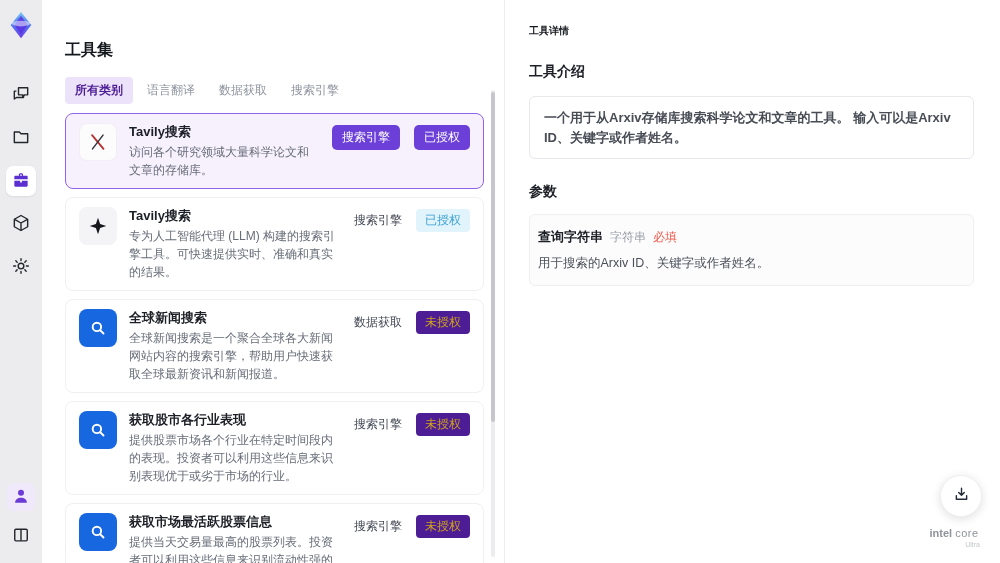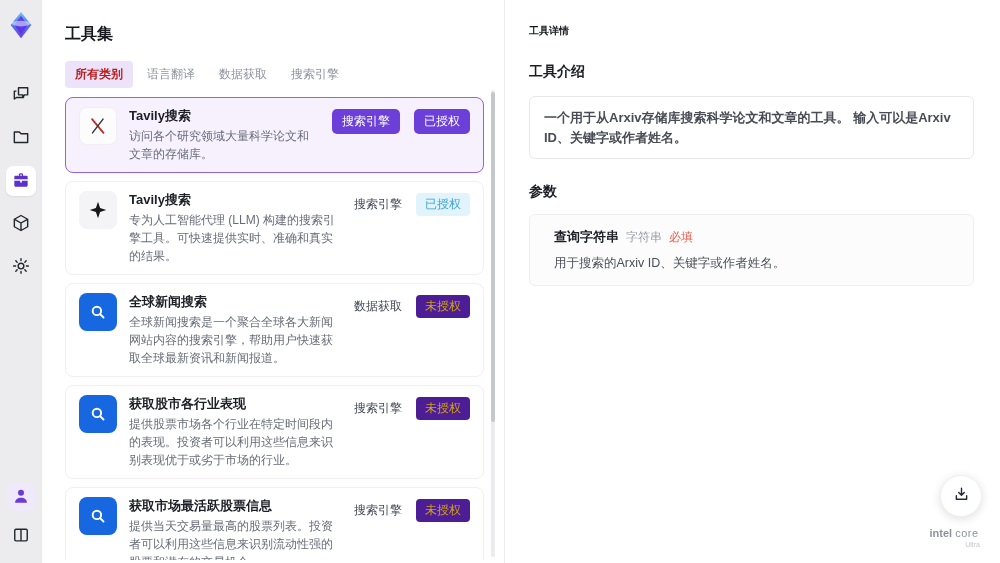--- a/index.html
+++ b/index.html
@@ -10,25 +10,25 @@
   .rail { width:42px; flex:none; background:#ececee; display:flex; flex-direction:column; align-items:center; padding:8px 0 12px; }
   .rail .logo { width:30px; height:30px; margin-top:2px; }
   .rail-nav { margin-top:40px; display:flex; flex-direction:column; gap:13px; align-items:center; }
   .rail-btn { width:30px; height:30px; border:none; background:transparent; border-radius:7px; display:grid; place-items:center; color:#23262b; cursor:pointer; }
   .rail-btn svg { width:20px; height:20px; }
   .rail-btn.active { background:#fff; color:#5b2fd0; box-shadow:0 1px 2px rgba(0,0,0,.08); }
   .rail-bottom { margin-top:auto; display:flex; flex-direction:column; gap:10px; align-items:center; }
   .rail-btn.user { background:#efe9fb; color:#6c3bd6; width:28px; height:28px; }
 
   
-  .list-panel { width:462px; flex:none; position:relative; padding:14px 20px 0 23px; }
+  .list-panel { width:462px; flex:none; position:relative; padding:30px 20px 0 23px; }
   .page-title { font-size:16px; font-weight:700; color:#15181d; margin-top:10px; }
   .tabs { margin-top:16px; display:flex; gap:4px; }
   .tab { font-size:12px; padding:5px 10px; border-radius:4px; color:#8f949e; background:transparent; border:none; cursor:pointer; white-space:nowrap; }
-  .tab.active { background:#ece3fb; color:#b91c1c; font-weight:700; }
+  .tab.active { background:#ece3fb; color:#4c1d95; font-weight:700; }
   .tool-list { margin-top:9px; display:flex; flex-direction:column; gap:8px; height:463px; overflow:hidden; }
 
   .tool-card { background:#fff; border:1px solid #f0f0f3; border-radius:8px; padding:9px 13px; display:flex; gap:12px; cursor:pointer; flex:none; }
   .tool-card.selected { border:1.5px solid #9063ea; background:#f7f1fe; }
   .tool-icon { width:38px; height:38px; border-radius:8px; flex:none; display:grid; place-items:center; }
   .tool-icon.bg-white { background:#fdfcfd; border:1px solid #f1eef5; }
   .tool-icon.bg-gray { background:#f4f4f6; }
   .tool-icon.bg-blue { background:#1667e0; }
   .tool-icon svg { width:22px; height:22px; }
   .tool-body { flex:1; min-width:0; }
@@ -45,21 +45,21 @@
   .scroll-track { position:absolute; right:9px; top:90px; bottom:6px; width:4px; background:#ececef; border-radius:2px; }
   .scroll-thumb { position:absolute; right:9px; top:92px; width:4px; height:330px; background:#c6c6cd; border-radius:2px; cursor:pointer; }
 
   
   .detail-panel { flex:1; border-left:1px solid #ededf0; padding:14px 26px 0 24px; position:relative; background:#fff; }
   .detail-title { font-size:10px; font-weight:700; color:#15181d; margin-top:10px; }
   .section-heading { font-size:14px; font-weight:700; color:#1c1f25; }
   .h-intro { margin-top:25px; }
   .intro-box { margin-top:15px; border:1px solid #e8e8ec; border-radius:6px; padding:11px 14px; font-size:13px; color:#474c55; line-height:1.5; background:#fff;font-weight:bold; }
   .h-params { margin-top:24px; }
-  .param-box { margin-top:13px; background:#fcfcfd; border:1px solid #efeff2; border-radius:6px; padding:13px 24px; }
+  .param-box { margin-top:13px; background:#fcfcfd; border:1px solid #efeff2; border-radius:6px; padding:13px 8px; }
   .param-head { display:flex; align-items:baseline; gap:7px; }
   .param-name { font-size:13px; font-weight:700; color:#1c1f25; }
   .param-type { font-size:12px; color:#959aa3; }
   .param-required { font-size:12px; color:#f2594b; }
   .param-desc { margin-top:9px; font-size:12.5px; color:#4b5058; }
 
   .fab { position:absolute; right:18px; bottom:46px; width:42px; height:42px; border-radius:50%; background:#fff; border:1px solid #f0f0f2; box-shadow:0 2px 10px rgba(0,0,0,.13); display:grid; place-items:center; cursor:pointer; }
   .fab svg { width:19px; height:19px; color:#242b38; }
   .brand { position:absolute; right:16px; bottom:12px; width:60px; text-align:center; color:#8e939b; font-size:11px; line-height:12px; }
   .brand .b1 { font-weight:700; }

